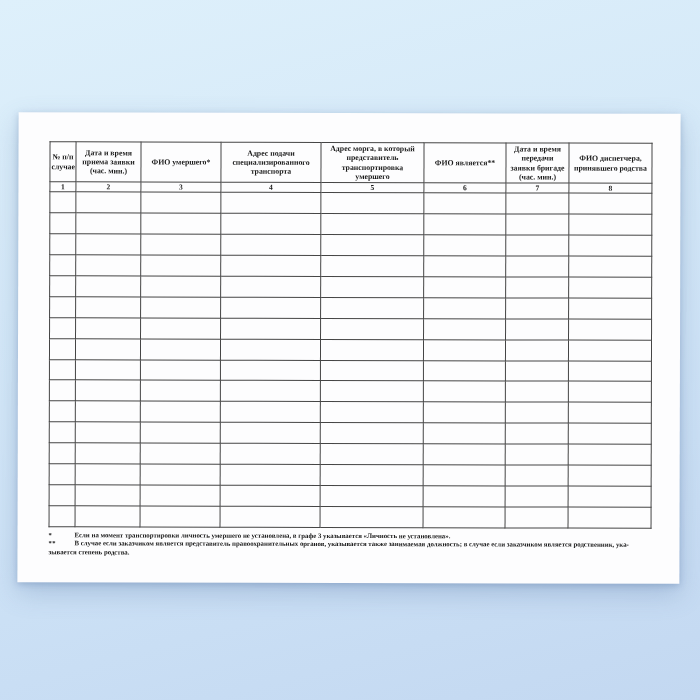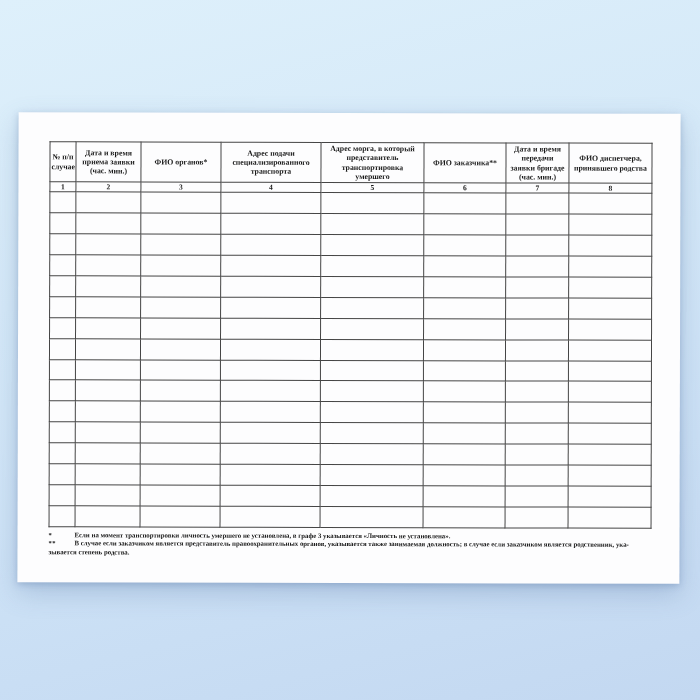--- a/index.html
+++ b/index.html
@@ -96,29 +96,29 @@
           <col style="width: 63px;">
           <col style="width: 83px;">
         </colgroup>
       <thead>
         <tr class="header-row">
             <th>№ п/п
 случае</th>
             <th>Дата и время
 приема заявки
 (час. мин.)</th>
-            <th>ФИО органов*</th>
+            <th>ФИО умершего*</th>
             <th>Адрес подачи
 специализированного
 транспорта</th>
             <th>Адрес морга, в который
 представитель
 транспортировка
 умершего</th>
-            <th>ФИО заказчика**</th>
+            <th>ФИО является**</th>
             <th>Дата и время
 передачи
 заявки бригаде
 (час. мин.)</th>
             <th>ФИО диспетчера,
 принявшего родства</th>
           </tr>
         <tr class="numbers-row">
             <td>1</td>
             <td>2</td>

